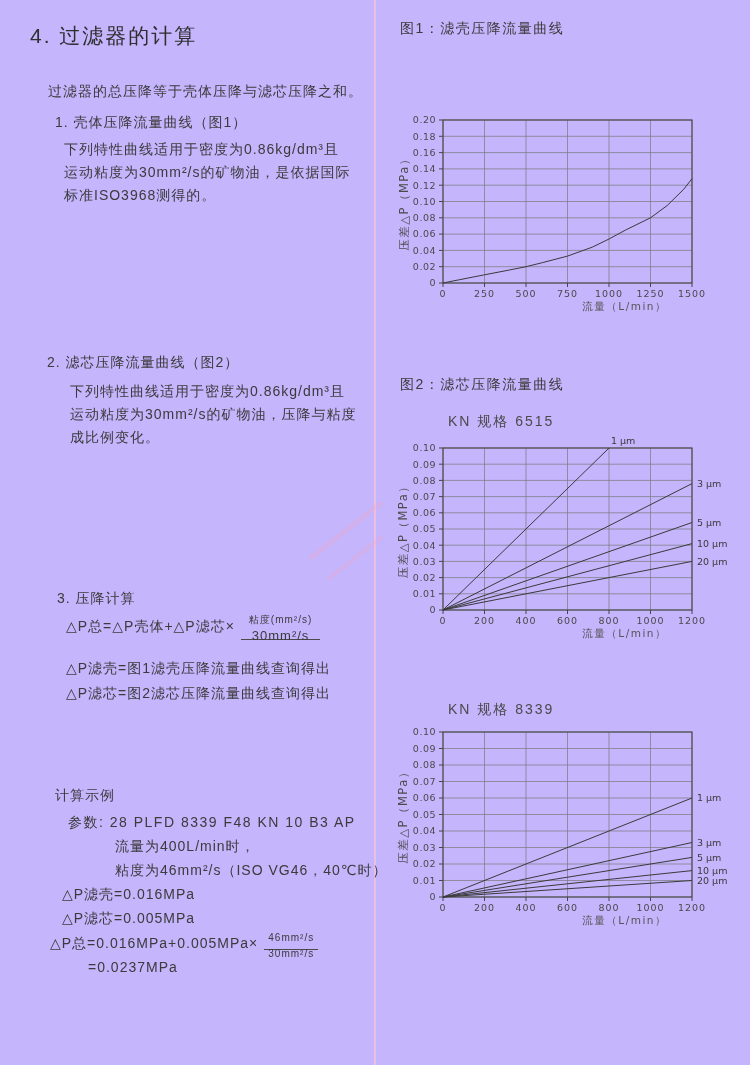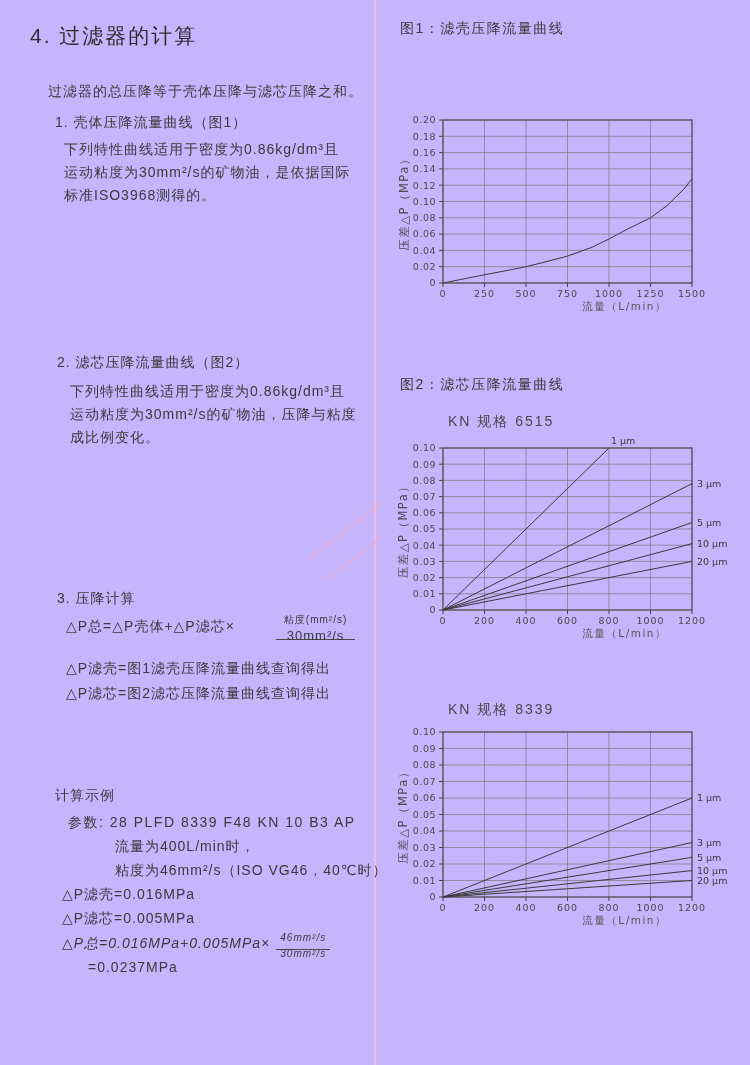--- a/index.html
+++ b/index.html
@@ -36,45 +36,45 @@
 
   <div class="abs body-text" style="left:48px;top:80px;width:320px;">过滤器的总压降等于壳体压降与滤芯压降之和。</div>
 
   <div class="abs heading" style="left:55px;top:114px;">1. 壳体压降流量曲线（图1）</div>
   <div class="abs body-text" style="left:64px;top:138px;width:300px;">
     <div>下列特性曲线适用于密度为0.86kg/dm³且</div>
     <div>运动粘度为30mm²/s的矿物油，是依据国际</div>
     <div>标准ISO3968测得的。</div>
   </div>
 
-  <div class="abs heading" style="left:57px;top:354px;text-align:center;">2. 滤芯压降流量曲线（图2）</div>
+  <div class="abs heading" style="left:47px;top:354px;text-align:center;">2. 滤芯压降流量曲线（图2）</div>
   <div class="abs body-text" style="left:70px;top:380px;width:300px;">
     <div>下列特性曲线适用于密度为0.86kg/dm³且</div>
     <div>运动粘度为30mm²/s的矿物油，压降与粘度</div>
     <div>成比例变化。</div>
   </div>
 
   <div class="abs heading" style="left:57px;top:590px;">3. 压降计算</div>
-  <div class="abs formula-row" style="left:66px;top:610px;gap:35px;">
+  <div class="abs formula-row" style="left:66px;top:610px;">
     <span>△P总=△P壳体+△P滤芯×</span>
     <span class="frac">
       <span class="num">粘度(mm²/s)</span><br>
       <span class="den">30mm²/s</span>
     </span>
   </div>
   <div class="abs body-text" style="left:66px;top:657px;">△P滤壳=图1滤壳压降流量曲线查询得出</div>
   <div class="abs body-text" style="left:66px;top:682px;">△P滤芯=图2滤芯压降流量曲线查询得出</div>
 
   <div class="abs heading" style="left:55px;top:787px;">计算示例</div>
   <div class="abs body-text" style="left:68px;top:811px;letter-spacing:1.5px;">参数: 28 PLFD 8339 F48 KN 10 B3 AP</div>
   <div class="abs body-text" style="left:115px;top:835px;">流量为400L/min时，</div>
   <div class="abs body-text" style="left:115px;top:859px;">粘度为46mm²/s（ISO VG46，40℃时）</div>
   <div class="abs body-text" style="left:62px;top:883px;">△P滤壳=0.016MPa</div>
   <div class="abs body-text" style="left:62px;top:907px;">△P滤芯=0.005MPa</div>
-  <div class="abs formula-row" style="left:62px;top:928px;font-style:italic;">
+  <div class="abs formula-row" style="left:50px;top:928px;">
     <span>△P总=0.016MPa+0.005MPa×</span>
     <span class="frac small">
       <span class="num">46mm²/s</span><br>
       <span class="den">30mm²/s</span>
     </span>
   </div>
   <div class="abs body-text" style="left:88px;top:956px;">=0.0237MPa</div>
 
   <div class="abs fig-label" style="left:400px;top:20px;">图1：滤壳压降流量曲线</div>
   <svg class="abs" style="left:395px;top:108px;" width="348" height="208">

